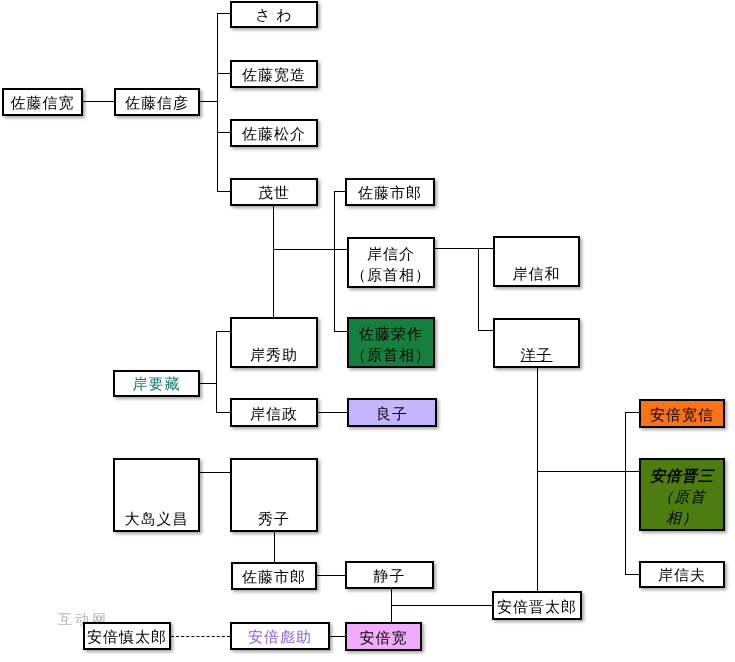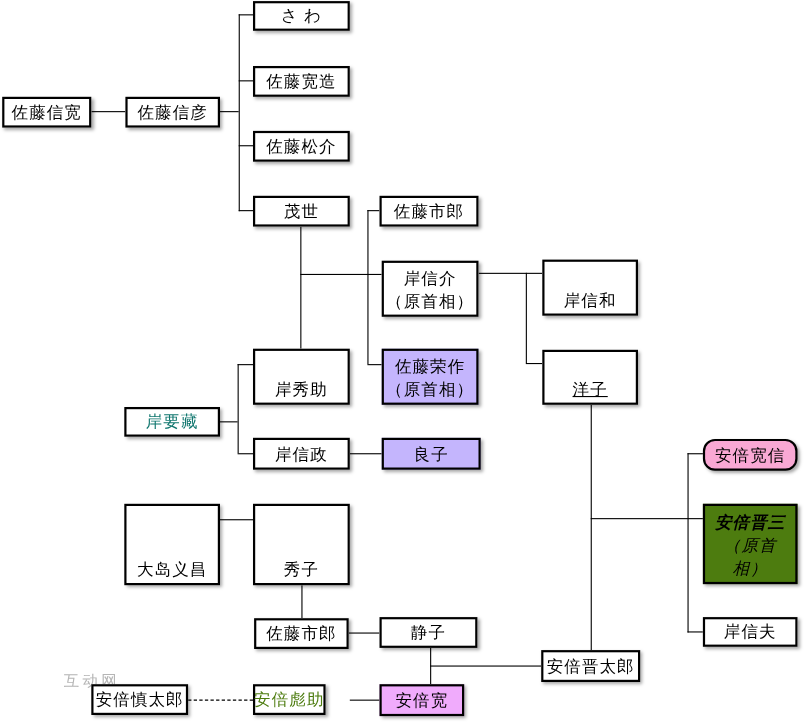--- a/index.html
+++ b/index.html
@@ -83,21 +83,21 @@
       <div class="node" style="left: 230px; top: 178px; width: 88px; height: 28px; border-color: rgb(0, 0, 0); background: rgb(255, 255, 255); color: rgb(0, 0, 0);">
         <div class="nlabel">茂世</div>
       </div>
       <div class="node" style="left: 345px; top: 178px; width: 90px; height: 28px; border-color: rgb(0, 0, 0); background: rgb(255, 255, 255); color: rgb(0, 0, 0);">
         <div class="nlabel">佐藤市郎</div>
       </div>
       <div class="node" style="left: 347px; top: 237px; width: 88px; height: 51px; border-color: rgb(0, 0, 0); background: rgb(255, 255, 255); color: rgb(0, 0, 0);">
         <div class="nlabel">岸信介</div>
         <div class="nsub">（原首相）</div>
       </div>
-      <div class="node" style="left: 347px; top: 317px; width: 88px; height: 51px; border-color: rgb(0, 0, 0); background: #c4b5fd; color: rgb(0, 0, 0);">
+      <div class="node" style="left: 347px; top: 317px; width: 88px; height: 51px; border-color: rgb(0, 0, 0); background: #15803d; color: rgb(0, 0, 0);">
         <div class="nlabel">佐藤荣作</div>
         <div class="nsub">（原首相）</div>
       </div>
       <div class="node" style="left: 493px; top: 236px; width: 87px; height: 51px; border-color: rgb(0, 0, 0); background: rgb(255, 255, 255); color: rgb(0, 0, 0);">
         <div class="nlabel">岸信和</div>
       </div>
       <div class="node" style="left: 493px; top: 318px; width: 87px; height: 50px; border-color: rgb(0, 0, 0); background: rgb(255, 255, 255); color: rgb(0, 0, 0); text-decoration: underline;">
         <div class="nlabel">洋子</div>
       </div>
       <div class="node" style="left: 230px; top: 317px; width: 88px; height: 51px; border-color: rgb(0, 0, 0); background: rgb(255, 255, 255); color: rgb(0, 0, 0);">
@@ -120,30 +120,30 @@
       </div>
       <div class="node" style="left: 231px; top: 562px; width: 86px; height: 28px; border-color: rgb(0, 0, 0); background: rgb(255, 255, 255); color: rgb(0, 0, 0);">
         <div class="nlabel">佐藤市郎</div>
       </div>
       <div class="node" style="left: 345px; top: 561px; width: 89px; height: 28px; border-color: rgb(0, 0, 0); background: rgb(255, 255, 255); color: rgb(0, 0, 0);">
         <div class="nlabel">静子</div>
       </div>
       <div class="node" style="left: 83px; top: 622px; width: 88px; height: 28px; border-color: rgb(0, 0, 0); background: rgb(255, 255, 255); color: rgb(0, 0, 0);">
         <div class="nlabel">安倍慎太郎</div>
       </div>
-      <div class="node" style="left: 230px; top: 622px; width: 66px; height: 28px; border-color: rgb(0, 0, 0); background: rgb(255, 255, 255); color: #4d7c0f;">
+      <div class="node" style="left: 230px; top: 622px; width: 100px; height: 28px; border-color: rgb(0, 0, 0); background: rgb(255, 255, 255); color: #8b5cf6;">
         <div class="nlabel">安倍彪助</div>
       </div>
       <div class="node" style="left: 345px; top: 622px; width: 77px; height: 29px; border-color: rgb(0, 0, 0); background: #f0abfc; color: rgb(0, 0, 0);">
         <div class="nlabel">安倍宽</div>
       </div>
       <div class="node" style="left: 492px; top: 591px; width: 90px; height: 29px; border-color: rgb(0, 0, 0); background: rgb(255, 255, 255); color: rgb(0, 0, 0);">
         <div class="nlabel">安倍晋太郎</div>
       </div>
-      <div class="node" style="left: 639px; top: 399px; width: 86px; height: 29px; border-color: rgb(0, 0, 0); background: #f9a8d4; color: rgb(0, 0, 0); border-radius: 11px;">
+      <div class="node" style="left: 639px; top: 399px; width: 86px; height: 29px; border-color: rgb(0, 0, 0); background: #f97316; color: rgb(0, 0, 0);">
         <div class="nlabel">安倍宽信</div>
       </div>
       <div class="node" style="left: 639px; top: 458px; width: 86px; height: 73px; border-color: rgb(0, 0, 0); background: #4d7c0f; color: rgb(0, 0, 0); font-style: italic;">
         <div class="nlabel bold">安倍晋三</div>
         <div class="nsub">（原首
 相）</div>
       </div>
       <div class="node" style="left: 639px; top: 561px; width: 86px; height: 27px; border-color: rgb(0, 0, 0); background: rgb(255, 255, 255); color: rgb(0, 0, 0);">
         <div class="nlabel">岸信夫</div>
       </div>

